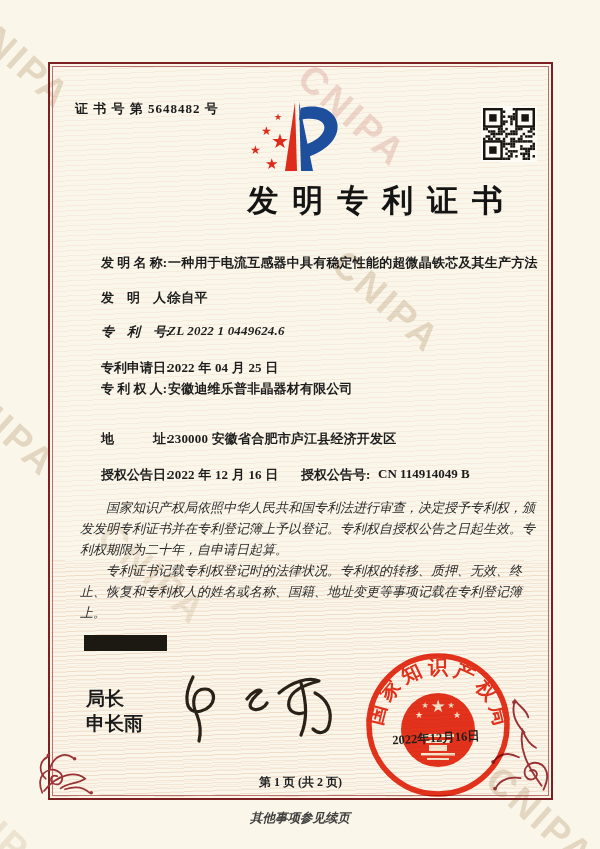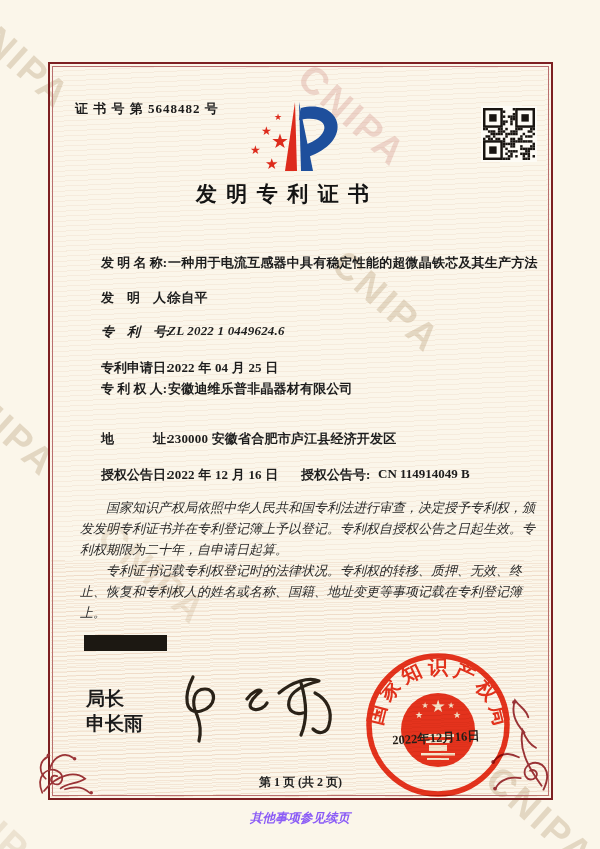--- a/index.html
+++ b/index.html
@@ -47,21 +47,21 @@
   }
   .content{position:absolute;inset:0;z-index:2;}
   .cert-no{
     position:absolute;left:75px;top:100px;
     font-size:13px;font-weight:600;letter-spacing:1px;color:#1c1c1c;
   }
   .logo{position:absolute;left:238px;top:98px;width:134px;height:80px;}
   .qr{position:absolute;left:481px;top:106px;width:52px;height:52px;background:#fdfbf5;padding:2px;}
   .title{
     position:absolute;left:48px;top:180px;width:469px;
-    text-align:center;font-size:21px;font-weight:700;color:#141414;
+    text-align:right;font-size:31px;font-weight:700;color:#141414;
     letter-spacing:0.45em;padding-left:0.45em;box-sizing:border-box;
   }
   .row{position:absolute;left:85px;width:460px;height:20px;font-size:13px;color:#1d1d1d;margin-left:16px;}
   .row .lbl{position:absolute;left:0;font-weight:700;white-space:pre;}
   .row .val{position:absolute;left:67px;font-weight:600;white-space:nowrap;letter-spacing:0.2px;}
   .row .lbl2{position:absolute;left:200px;font-weight:700;white-space:pre;text-align:right;}
   .row .val2{position:absolute;left:277px;font-weight:600;white-space:nowrap;}
   .paras{
     position:absolute;left:80px;top:497px;width:460px;
     font-size:13px;line-height:1.62;color:#2b2b2b;font-style:italic;
@@ -77,21 +77,21 @@
   .seal{position:absolute;left:363px;top:650px;width:150px;height:150px;z-index:3;mix-blend-mode:multiply;}
   .flourish{position:absolute;z-index:2;}
   .fl-bl{left:31px;top:728px;width:96px;height:70px;}
   .fl-br{left:477px;top:688px;width:76px;height:110px;transform:scaleX(-1);}
   .page-num{
     position:absolute;left:48px;top:774px;width:505px;text-align:center;
     font-size:12px;font-weight:600;color:#222;
   }
   .continuation{
     position:absolute;left:0;top:810px;width:600px;text-align:center;
-    font-size:12.5px;font-weight:600;color:#8b5cf6;font-style:italic;
+    font-size:12.5px;font-weight:600;color:#404040;font-style:italic;
   }
 </style>
 </head>
 <body>
 
 <div class="wm" style="left:-18px;top:-2px;">CNIPA</div>
 <div class="wm pink" style="left:318px;top:56px;">CNIPA</div>
 <div class="wm" style="left:352px;top:242px;">CNIPA</div>
 <div class="wm" style="left:-32px;top:366px;">CNIPA</div>
 <div class="wm faint" style="left:118px;top:514px;">CNIPA</div>

